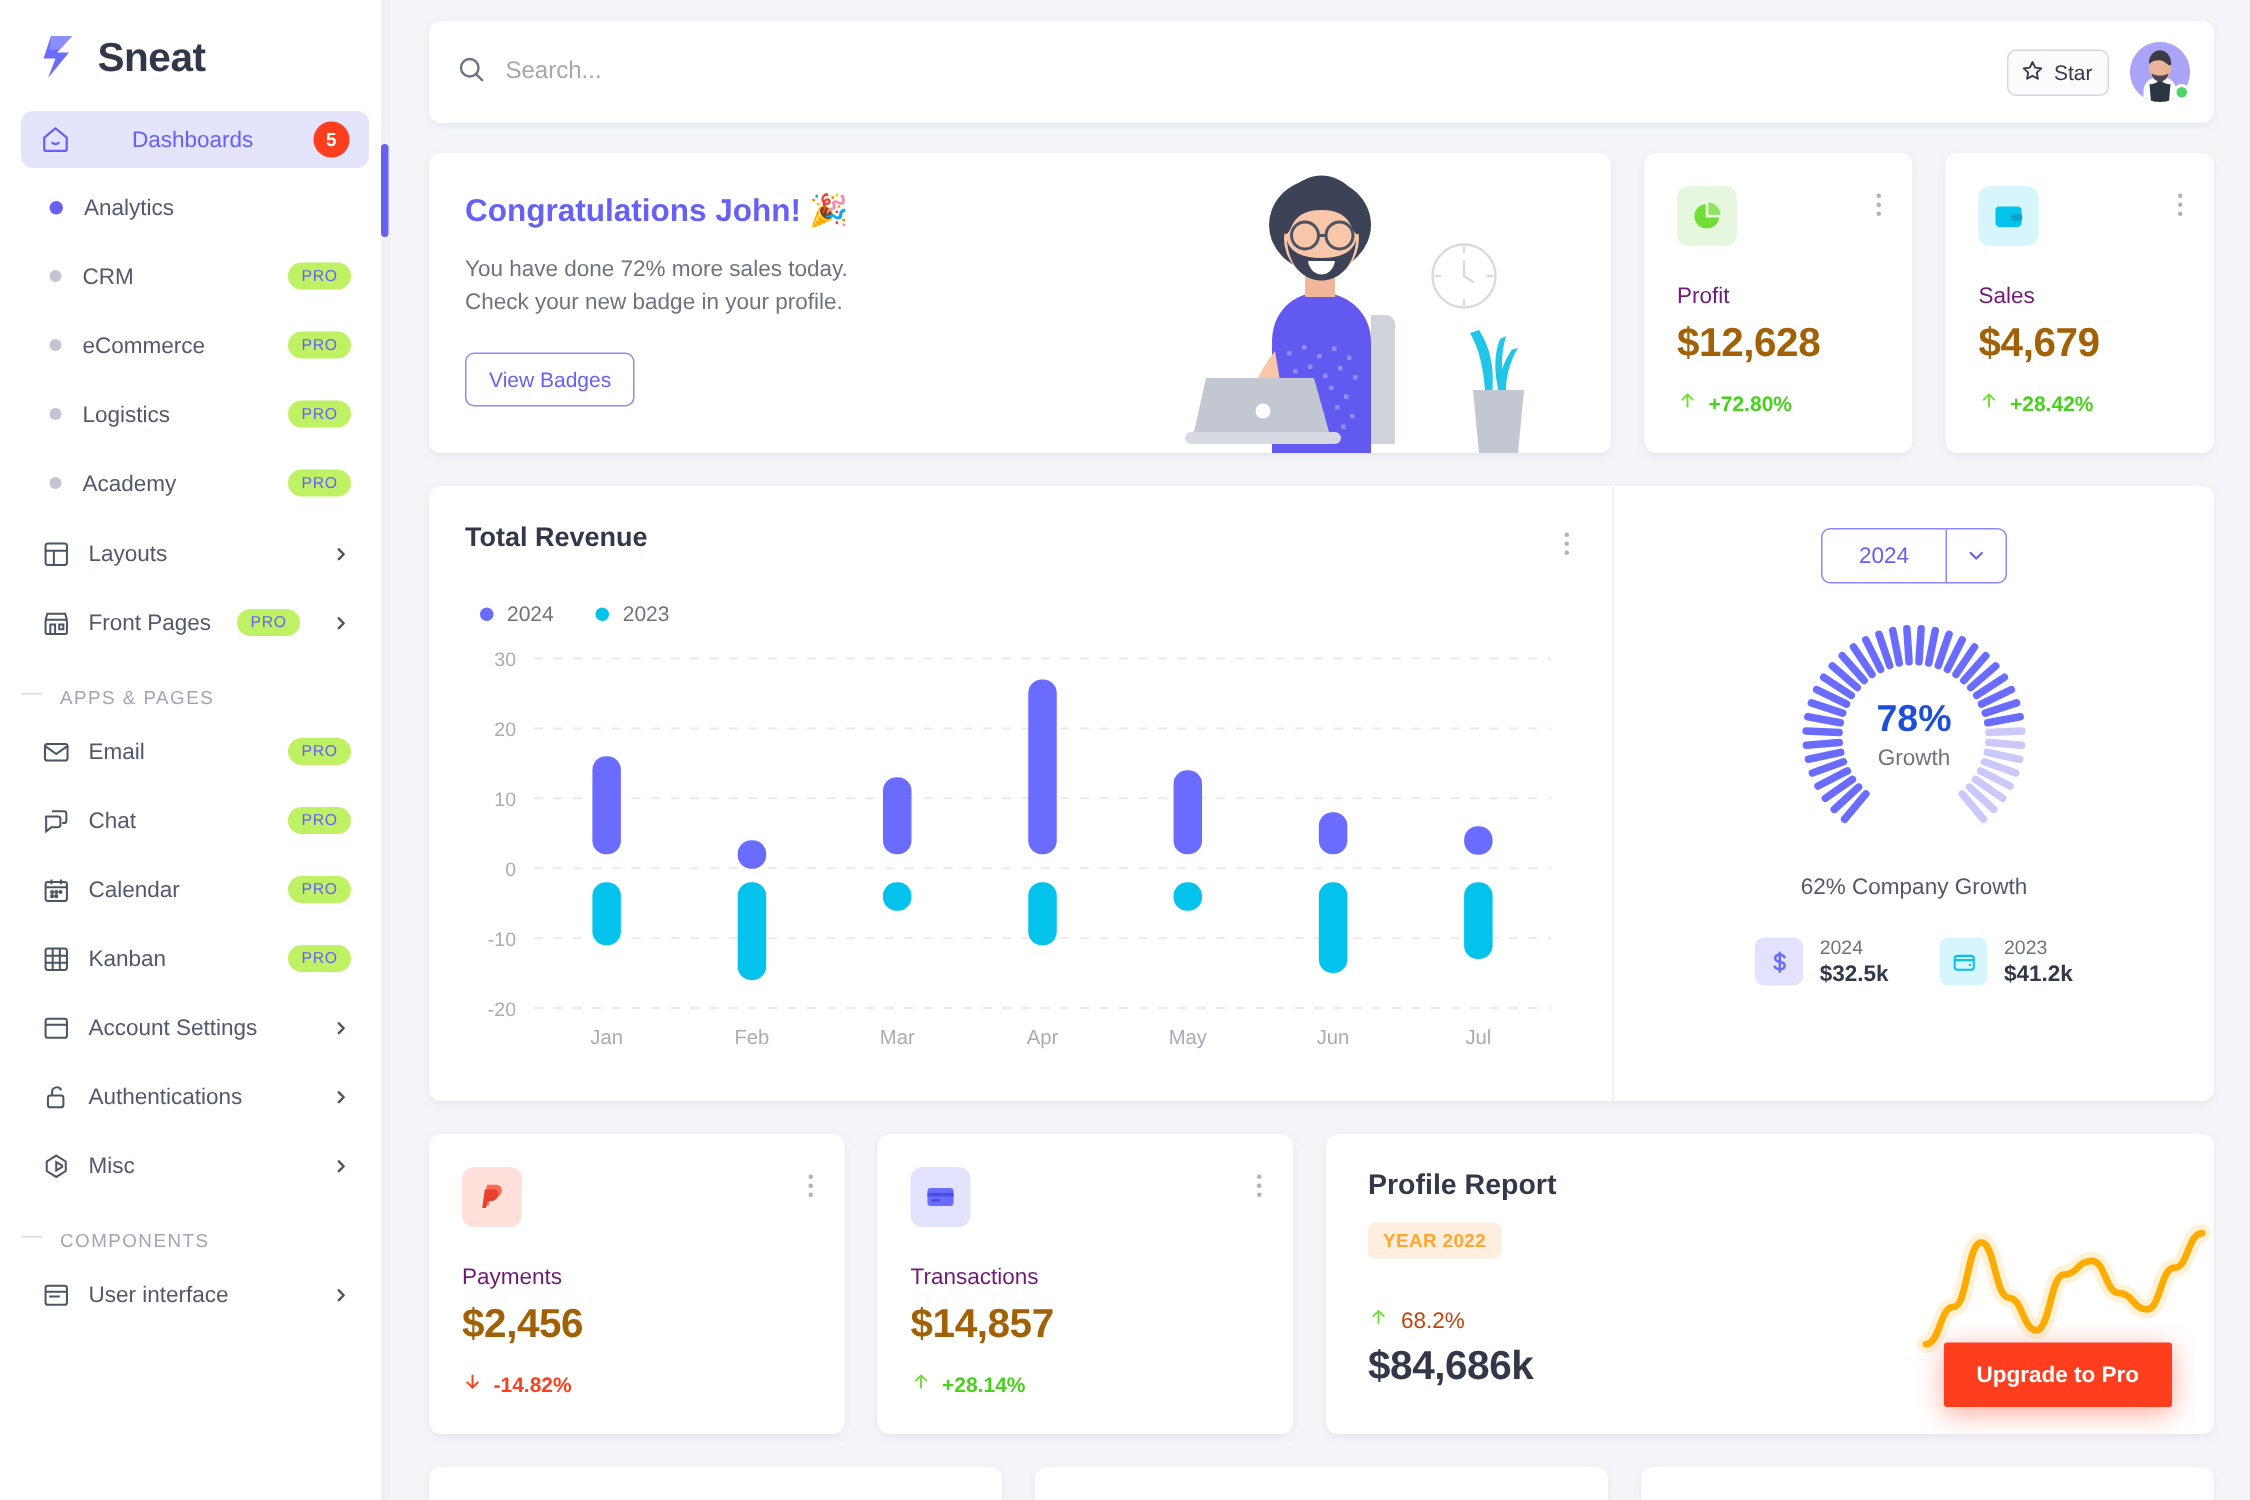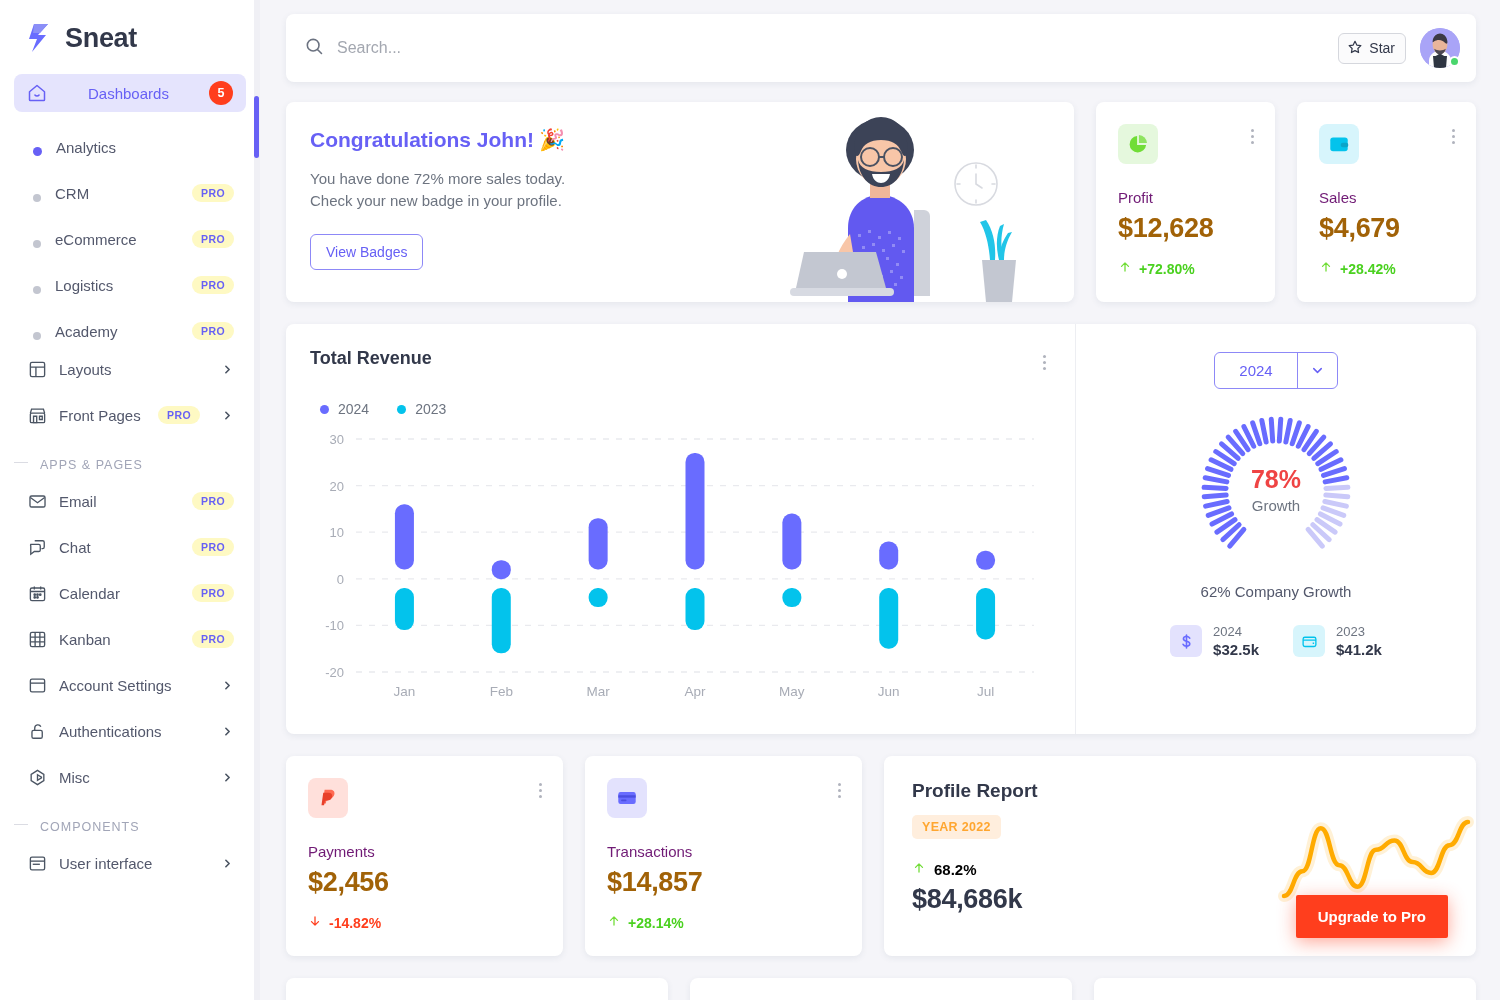--- a/index.html
+++ b/index.html
@@ -45,27 +45,27 @@
   .nav-item .ic { width: 22px; height: 22px; flex: 0 0 22px; display: flex; align-items: center; justify-content: center; }
   .nav-item .lbl { flex: 1; white-space: nowrap; }
   .nav-item.active { background: #e5e4fd; color: #6760f5; font-weight: 500; gap: 40px; }
   .nav-item.active .lbl { color: #6760f5; }
   .badge-count {
     background: #ff3e1d; color: #fff; font-size: 12.5px; font-weight: 600;
     min-width: 24px; height: 24px; border-radius: 12px;
     display: flex; align-items: center; justify-content: center; padding: 0 6px;
   }
   .pro-badge {
-    background: #fef9c3; color: #6760f5; font-size: 10.5px; font-weight: 700;
+    background: #bef264; color: #6760f5; font-size: 10.5px; font-weight: 400;
     padding: 3px 9px; border-radius: 9px; letter-spacing: 0.4px;
   }
   .chev { color: #6760f5; font-size: 13px; display: flex; align-items:center;}
   .chev.grey { color: #4b5563; }
   .sub-item {
-    display: flex; align-items: flex-end; gap: 11px;
+    display: flex; align-items: center; gap: 11px;
     height: 36px; padding: 0 12px 0 14px; border-radius: 8px;
     font-size: 15px; color: #53586c; cursor: pointer; margin-bottom: 10px;
   }
   .dot { width: 8px; height: 8px; border-radius: 50%; background: #c3c6d0; flex: 0 0 8px; margin-left: 5px; margin-right: 3px;}
   .sub-item.current .dot { background: #6760f5; width: 9px; height: 9px; flex:0 0 9px;}
   .sub-item.current .lbl { color: #53586c; }
   .sub-item .lbl { flex: 1; }
   .section-head {
     font-size: 12.5px; color: #a1a5b7; letter-spacing: 1.0px;
     padding: 16px 0 10px 26px; position: relative; font-weight: 400;
@@ -157,39 +157,39 @@
   .chart-area { position: relative; margin-top: 12px; height: 275px; }
 
   .growth { width: 400px; padding: 28px 0 0 0; display: flex; flex-direction: column; align-items: center; }
   .year-select {
     display: flex; border: 1px solid #8d88f7; border-radius: 6px; overflow: hidden; cursor: pointer;
   }
   .year-select .val { padding: 9px 24px; color: #6760f5; font-size: 15px; font-weight: 500; }
   .year-select .arrow { padding: 9px 12px; border-left: 1px solid #8d88f7; color: #6760f5; display:flex; align-items:center;}
   .radial { position: relative; width: 160px; height: 160px; margin-top: 22px; }
   .radial-text { position: absolute; inset: 0; display: flex; flex-direction: column; align-items: center; justify-content: center; }
-  .radial-pct { font-size: 25px; font-weight: 600; color: #ef4444; margin-top: -4px; }
+  .radial-pct { font-size: 25px; font-weight: 600; color: #1d4ed8; margin-top: -4px; }
   .radial-cap { font-size: 15px; color: #6d7480; margin-top: 3px; }
   .growth-sub { font-size: 15px; color: #53586c; margin-top: 12px; font-weight: 500; }
   .growth-stats { display: flex; gap: 34px; margin-top: 24px; }
   .gs { display: flex; align-items: center; gap: 11px; }
   .gs-icon { width: 32px; height: 32px; border-radius: 6px; display: flex; align-items: center; justify-content: center; }
   .gs-y { font-size: 13px; color: #6d7480; }
   .gs-v { font-size: 15px; font-weight: 600; color: #32384a; margin-top: 2px; }
 
   
   .row3 { display: flex; gap: 22px; margin-bottom: 22px; height: 200px; }
   .mini-card { width: 277px; padding: 22px 20px 0 22px; position: relative; }
   .profile-report { flex: 1; padding: 24px 0 0 28px; position: relative; overflow: hidden; }
   .profile-report h3 { font-size: 19px; font-weight: 600; color: #32384a; }
   .year-chip {
     display: inline-block; background: #ffeedd; color: #ffa630; font-size: 12.5px;
     font-weight: 700; padding: 5px 10px; border-radius: 5px; margin-top: 13px; letter-spacing: .3px;
   }
-  .pr-delta { font-size: 15px; color: #000000; font-weight: 700; margin-top: 22px; display:flex; align-items:center; gap:8px;}
+  .pr-delta { font-size: 15px; color: #c2410c; font-weight: 400; margin-top: 32px; display:flex; align-items:center; gap:8px;}
   .pr-value { font-size: 27px; font-weight: 600; color: #32384a; margin-top: 6px; letter-spacing:-0.3px;}
   .pr-spark { position: absolute; right: 0px; top: 58px; width: 200px; height: 90px; }
   .upgrade-btn {
     position: absolute; right: 28px; bottom: 18px;
     background: #ff3e1d; color: #fff; font-size: 15px; font-weight: 600;
     border: none; border-radius: 2px; padding: 13px 22px; cursor: pointer;
     box-shadow: 0 4px 18px rgba(255,62,29,0.45); font-family: inherit;
   }
 
   

